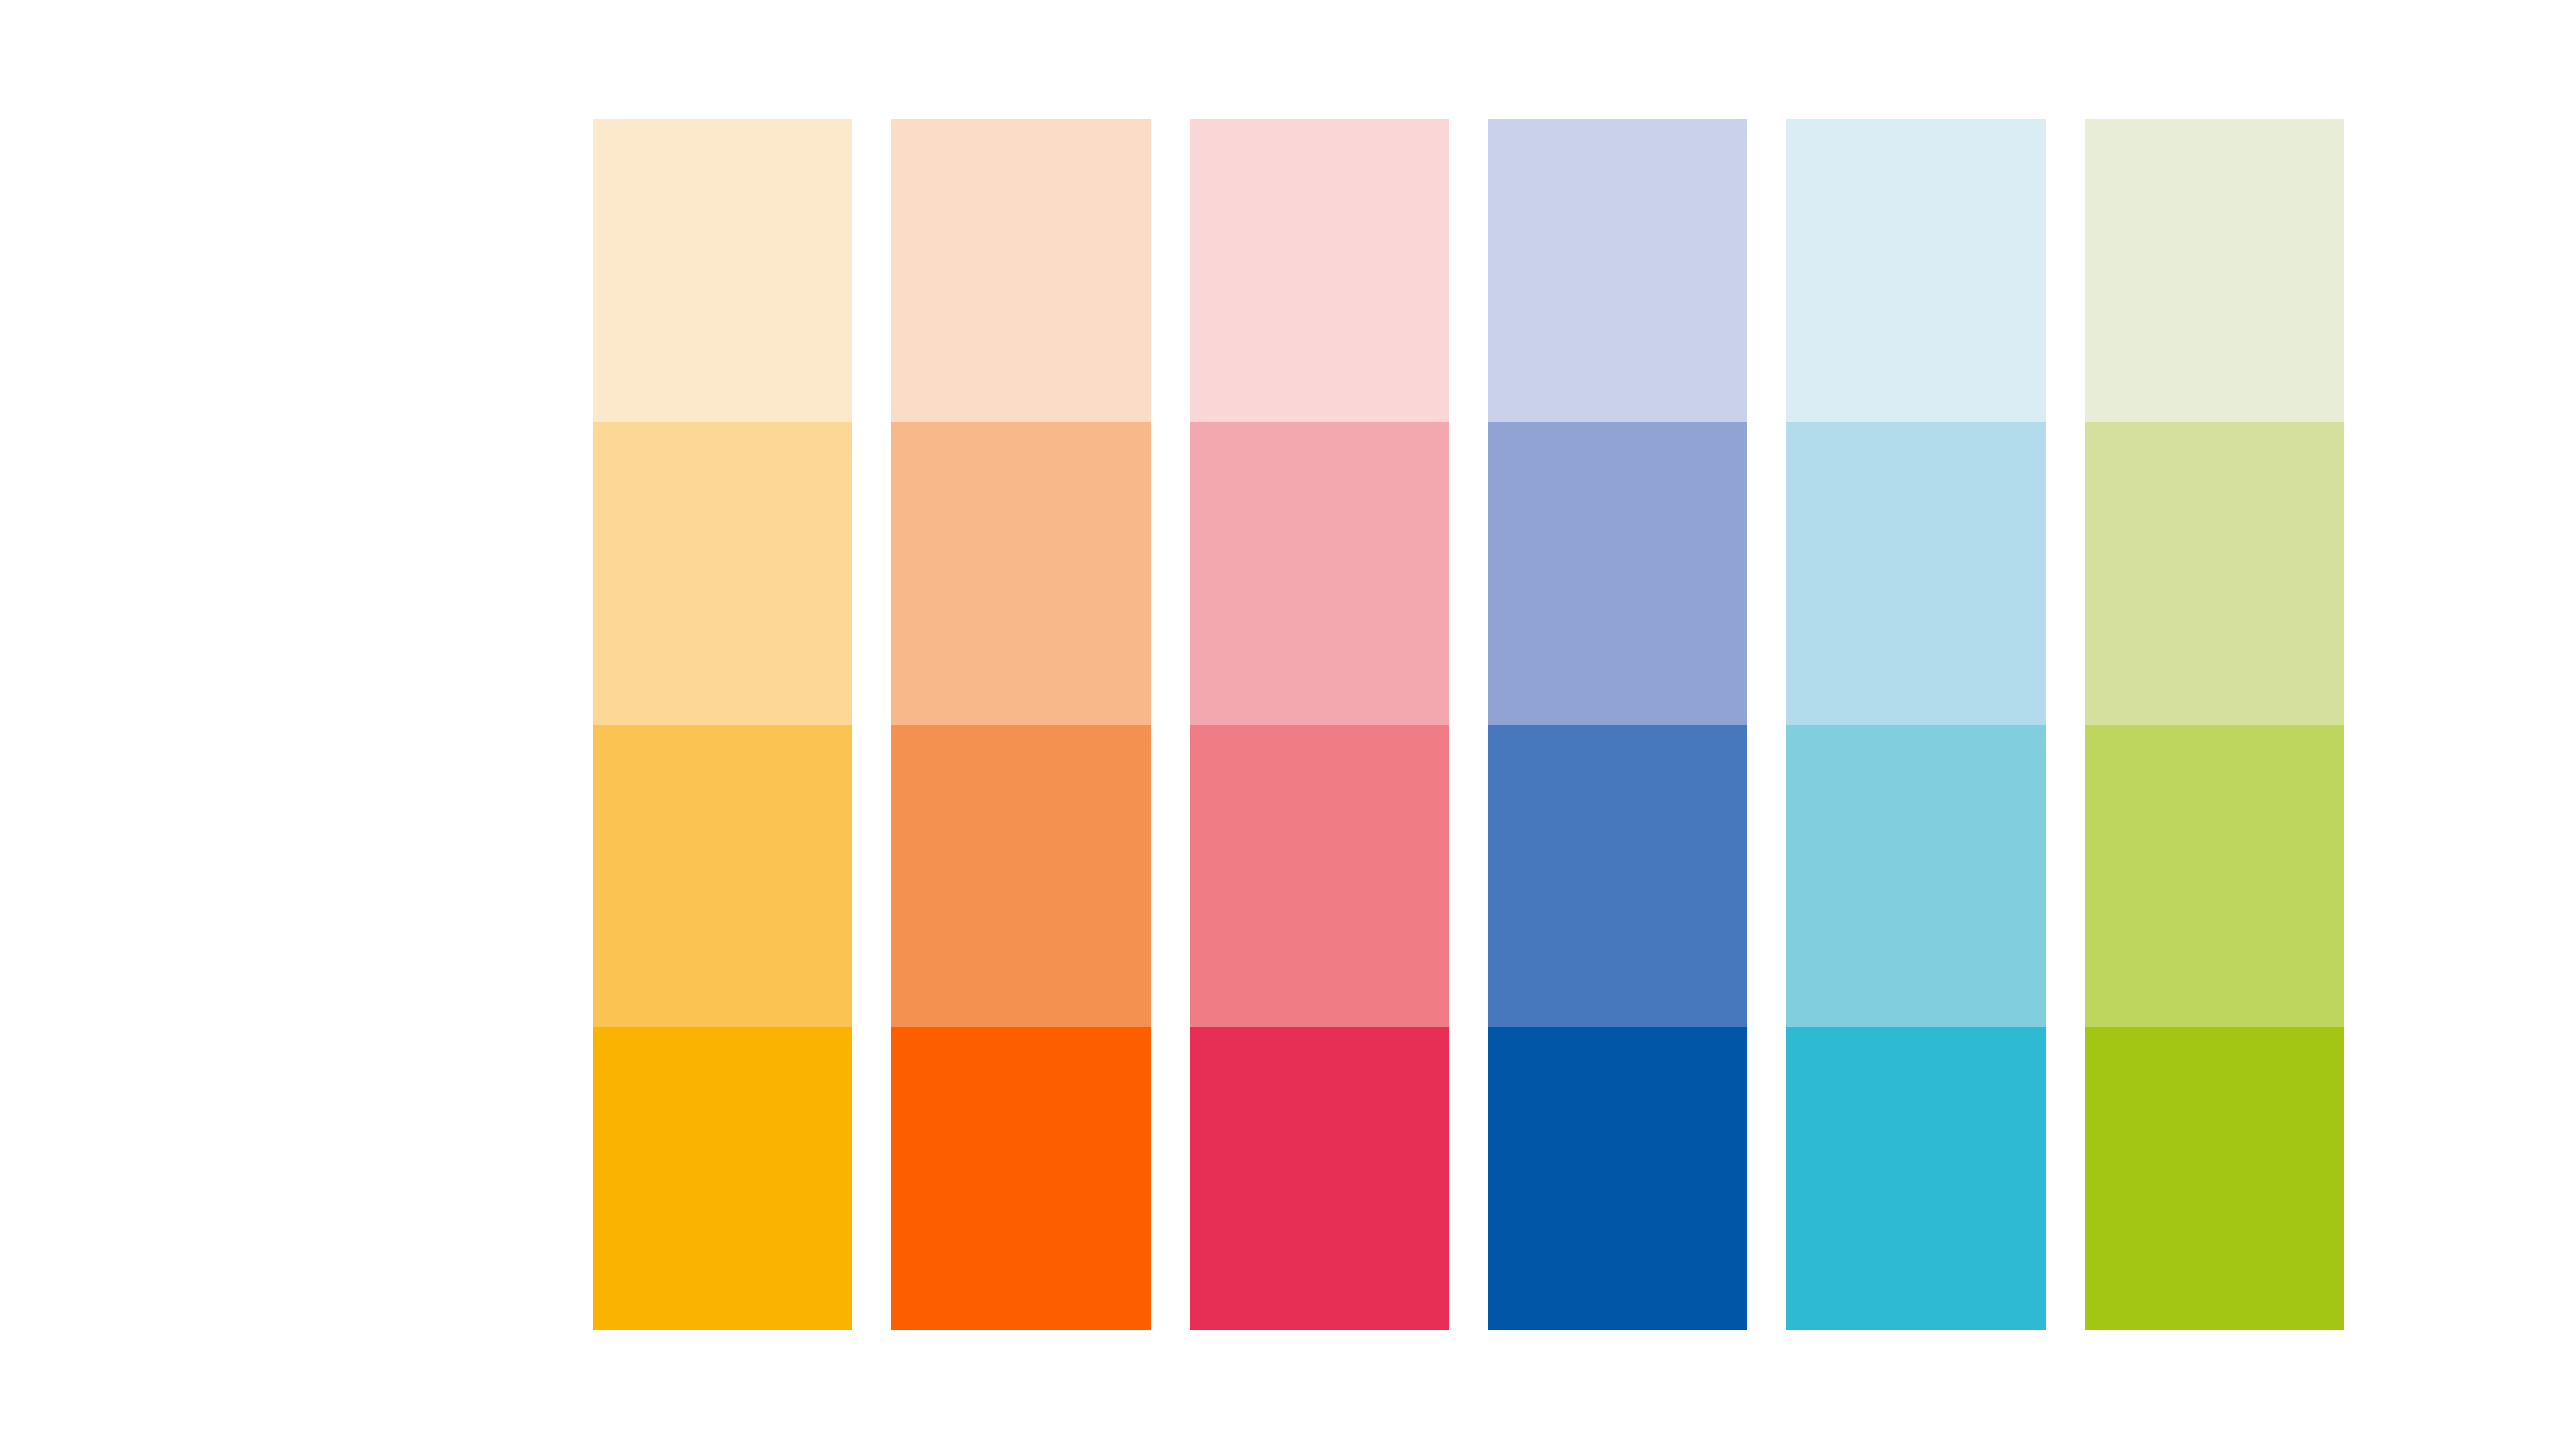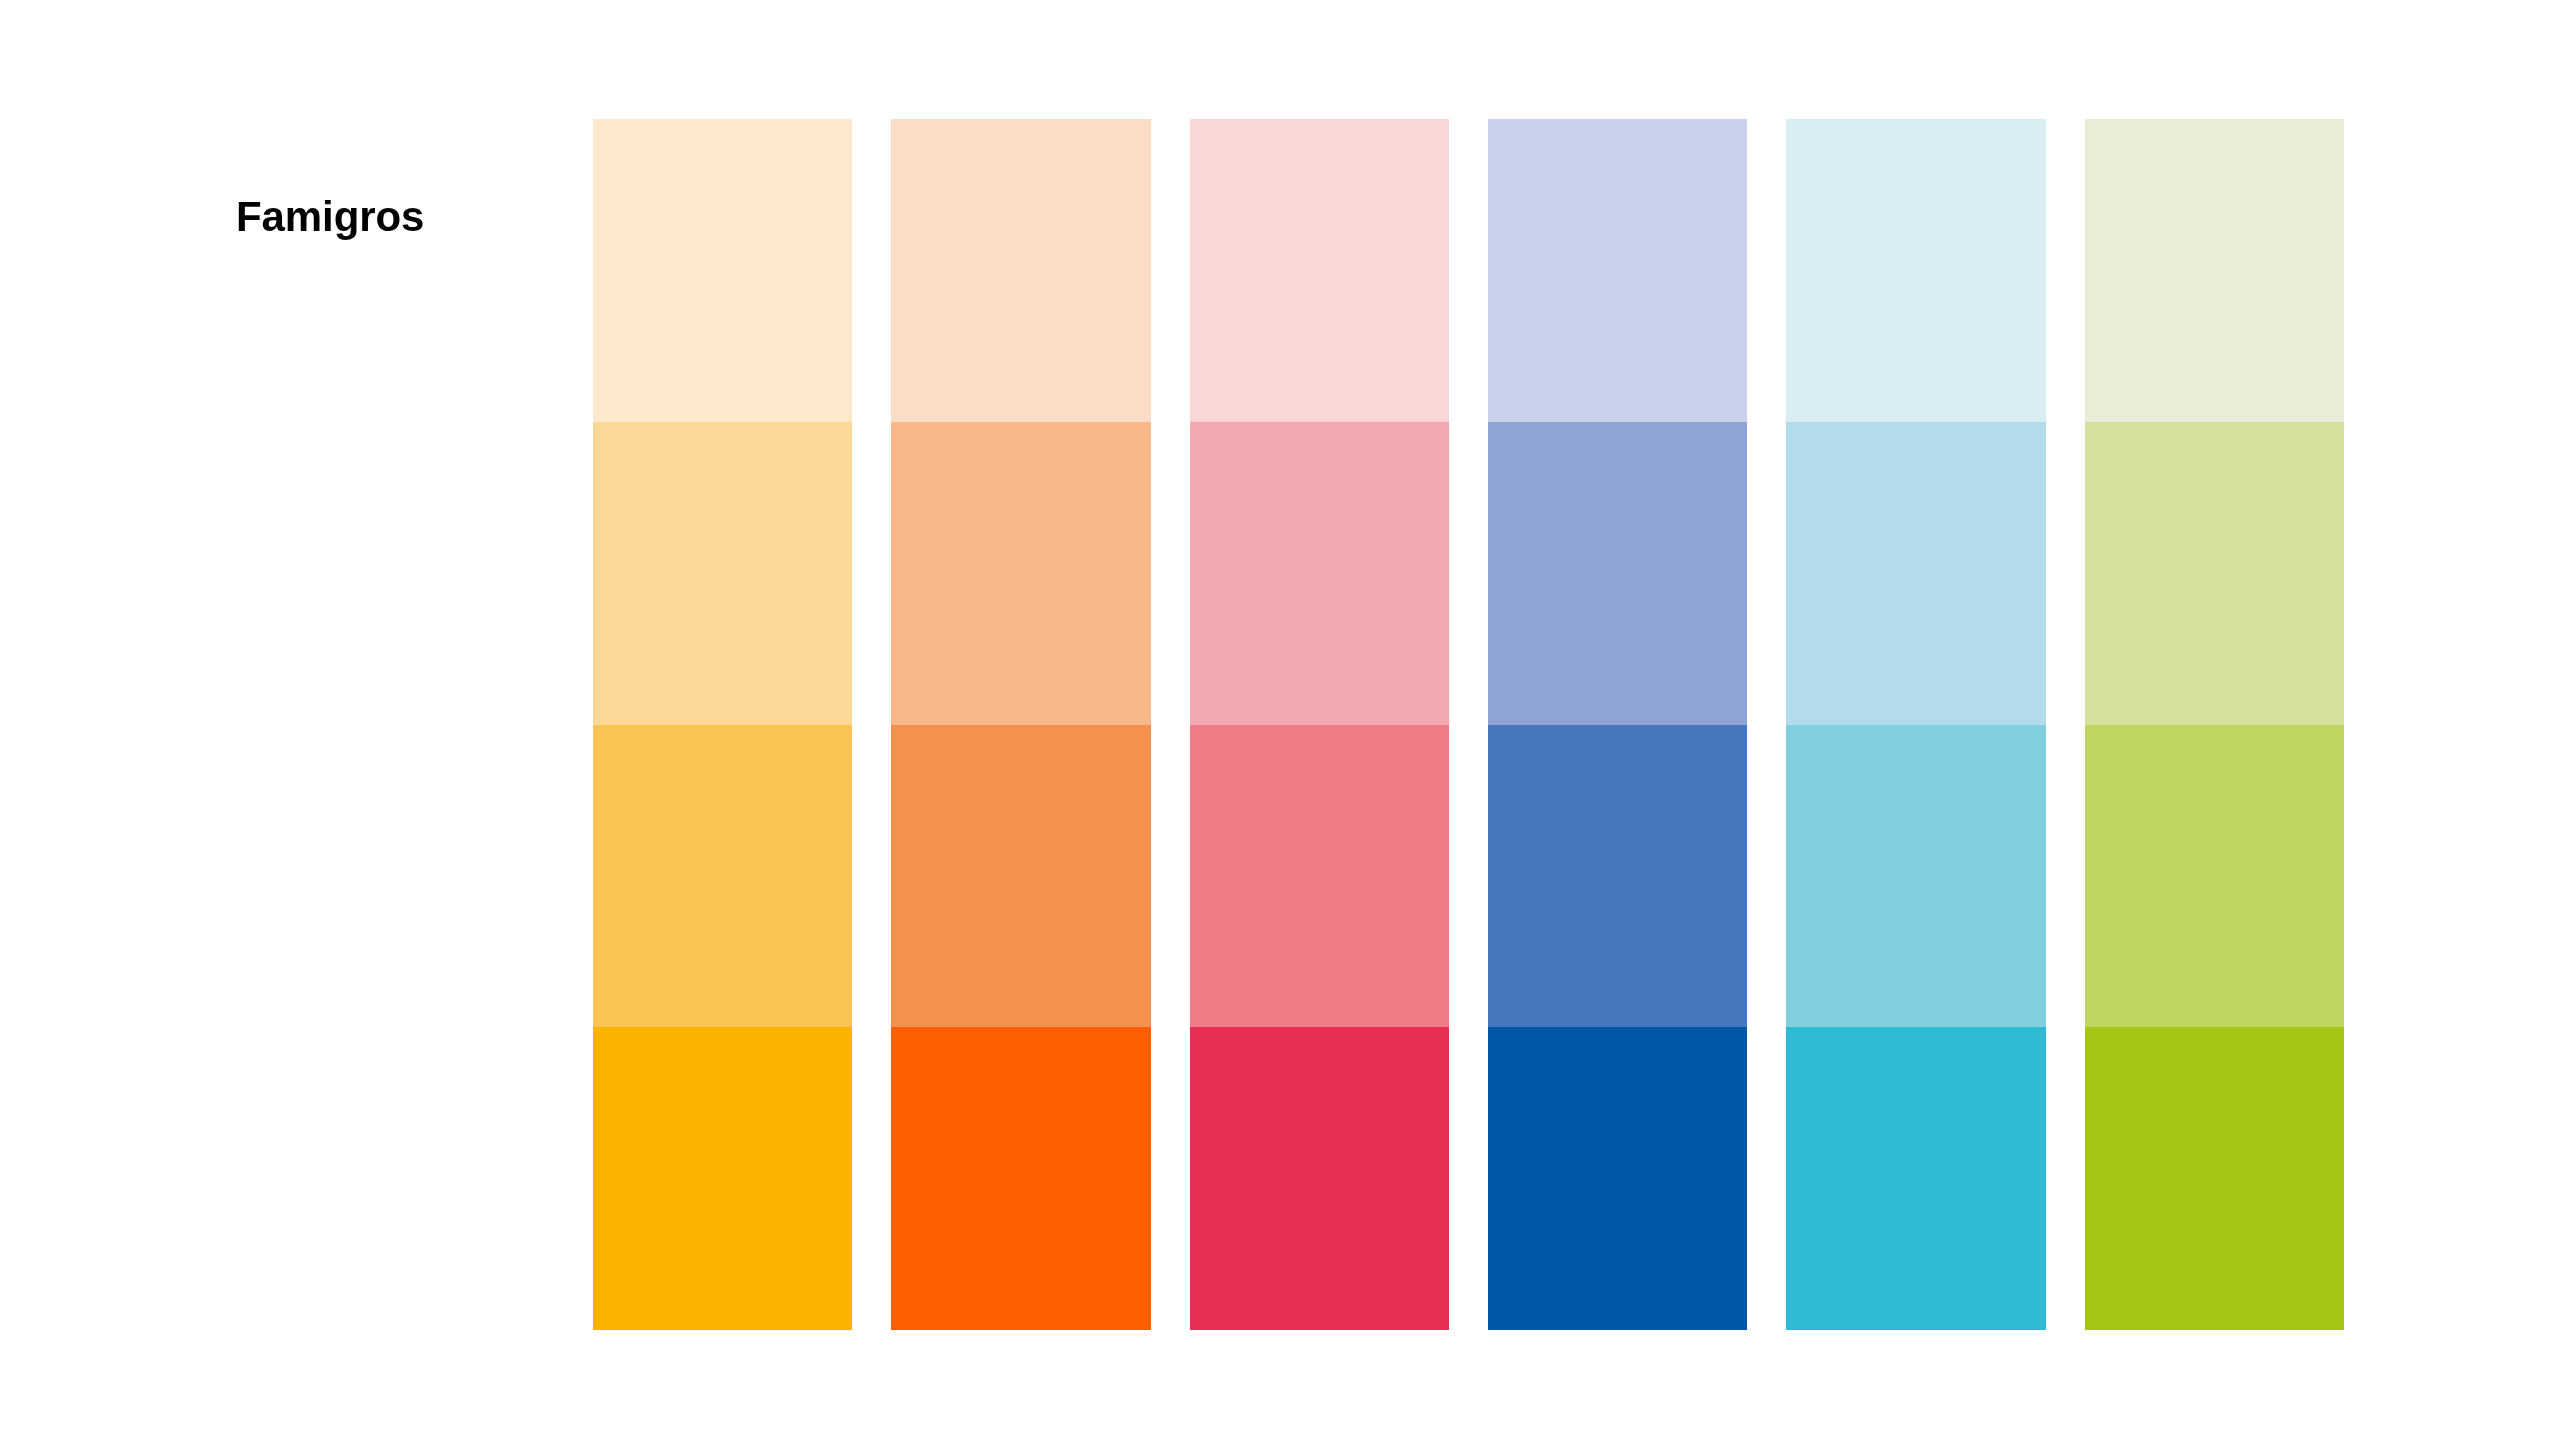--- a/index.html
+++ b/index.html
@@ -54,21 +54,20 @@
   .swatch {
     width: 100%;
     height: 100%;
     display: block;
   }
 </style>
 </head>
 <body>
 
 <h1 id="palette-title">
-  <span class="title-line">Famigros</span>
 </h1>
 
 <div id="palette-grid" style="column-gap: 39px; grid-template-columns: repeat(6, 1fr);">
     <div class="palette-column" style="grid-template-rows: repeat(4, 1fr);">
       <div class="swatch" style="background: rgb(252, 232, 203);"></div>
       <div class="swatch" style="background: rgb(252, 215, 149);"></div>
       <div class="swatch" style="background: rgb(251, 195, 82);"></div>
       <div class="swatch" style="background: rgb(250, 179, 0);"></div>
     </div>
     <div class="palette-column" style="grid-template-rows: repeat(4, 1fr);">

